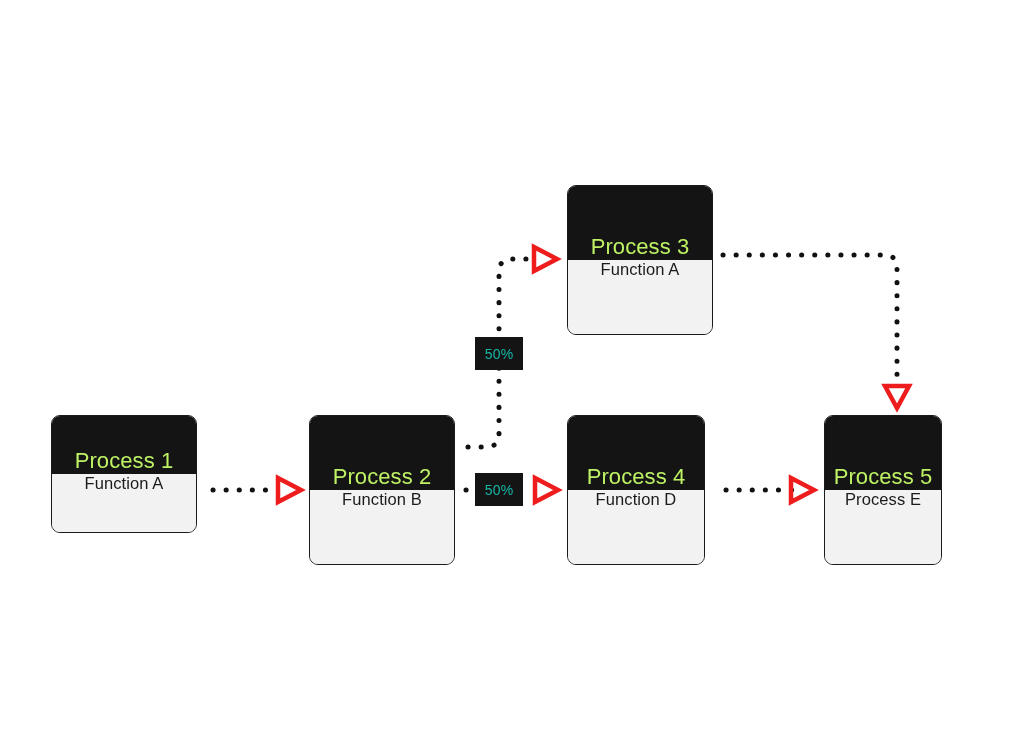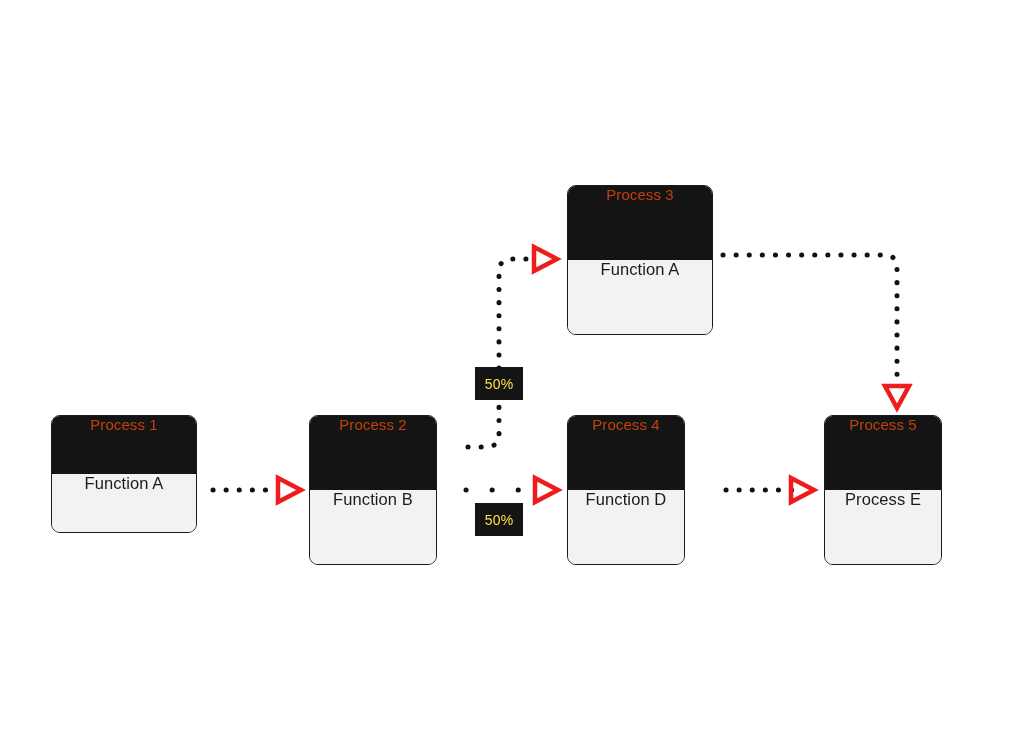--- a/index.html
+++ b/index.html
@@ -32,47 +32,46 @@
     border: 1px solid #1a1a1a;
     background: #f2f2f2;
     overflow: hidden;
     box-sizing: border-box;
     display: flex;
     flex-direction: column;
   }
   .node-header {
     flex: 0 0 50%;
     background: #141414;
-    color: #c2410c;
+    color: #bef264;
     display: flex;
-    align-items: flex-start;
+    align-items: flex-end;
     justify-content: center;
-    font-size: 15px;
+    font-size: 22px;
     letter-spacing: 0.1px;
   }
   .node-body {
     flex: 1 1 50%;
     background: #f2f2f2;
     color: #1b1b1b;
     display: flex;
     justify-content: center;
     font-size: 16.5px;
     letter-spacing: 0.1px;
   }
   .edge-label {
     position: absolute;
     background: #141414;
-    color: #fde047;
+    color: #14b8a6;
     font-size: 14px;
     display: flex;
     align-items: center;
     justify-content: center;
     box-sizing: border-box;
     letter-spacing: 0.2px;
-    margin-top: 30px;
   }
 </style>
 </head>
 <body>
 
 <div id="canvas">
 
   <svg id="edge-layer" width="1023" height="750" viewBox="0 0 1023 750" xmlns="http://www.w3.org/2000/svg">
 
     <g>
@@ -103,39 +102,39 @@
 
   <div class="node" style="left:51px; top:415px; width:146px; height:118px;">
     <div class="node-header">
       <span>Process 1</span>
     </div>
     <div class="node-body">
       <span>Function A</span>
     </div>
   </div>
 
-  <div class="node" style="left:309px; top:415px; width:128px; height:150px;">
+  <div class="node" style="left:309px; top:415px; width:146px; height:150px;">
     <div class="node-header">
       <span>Process 2</span>
     </div>
     <div class="node-body">
       <span>Function B</span>
     </div>
   </div>
 
   <div class="node" style="left:567px; top:185px; width:146px; height:150px;">
     <div class="node-header">
       <span>Process 3</span>
     </div>
     <div class="node-body">
       <span>Function A</span>
     </div>
   </div>
 
-  <div class="node" style="left:567px; top:415px; width:118px; height:150px;">
+  <div class="node" style="left:567px; top:415px; width:138px; height:150px;">
     <div class="node-header">
       <span>Process 4</span>
     </div>
     <div class="node-body">
       <span>Function D</span>
     </div>
   </div>
 
   <div class="node" style="left:824px; top:415px; width:118px; height:150px;">
     <div class="node-header">

